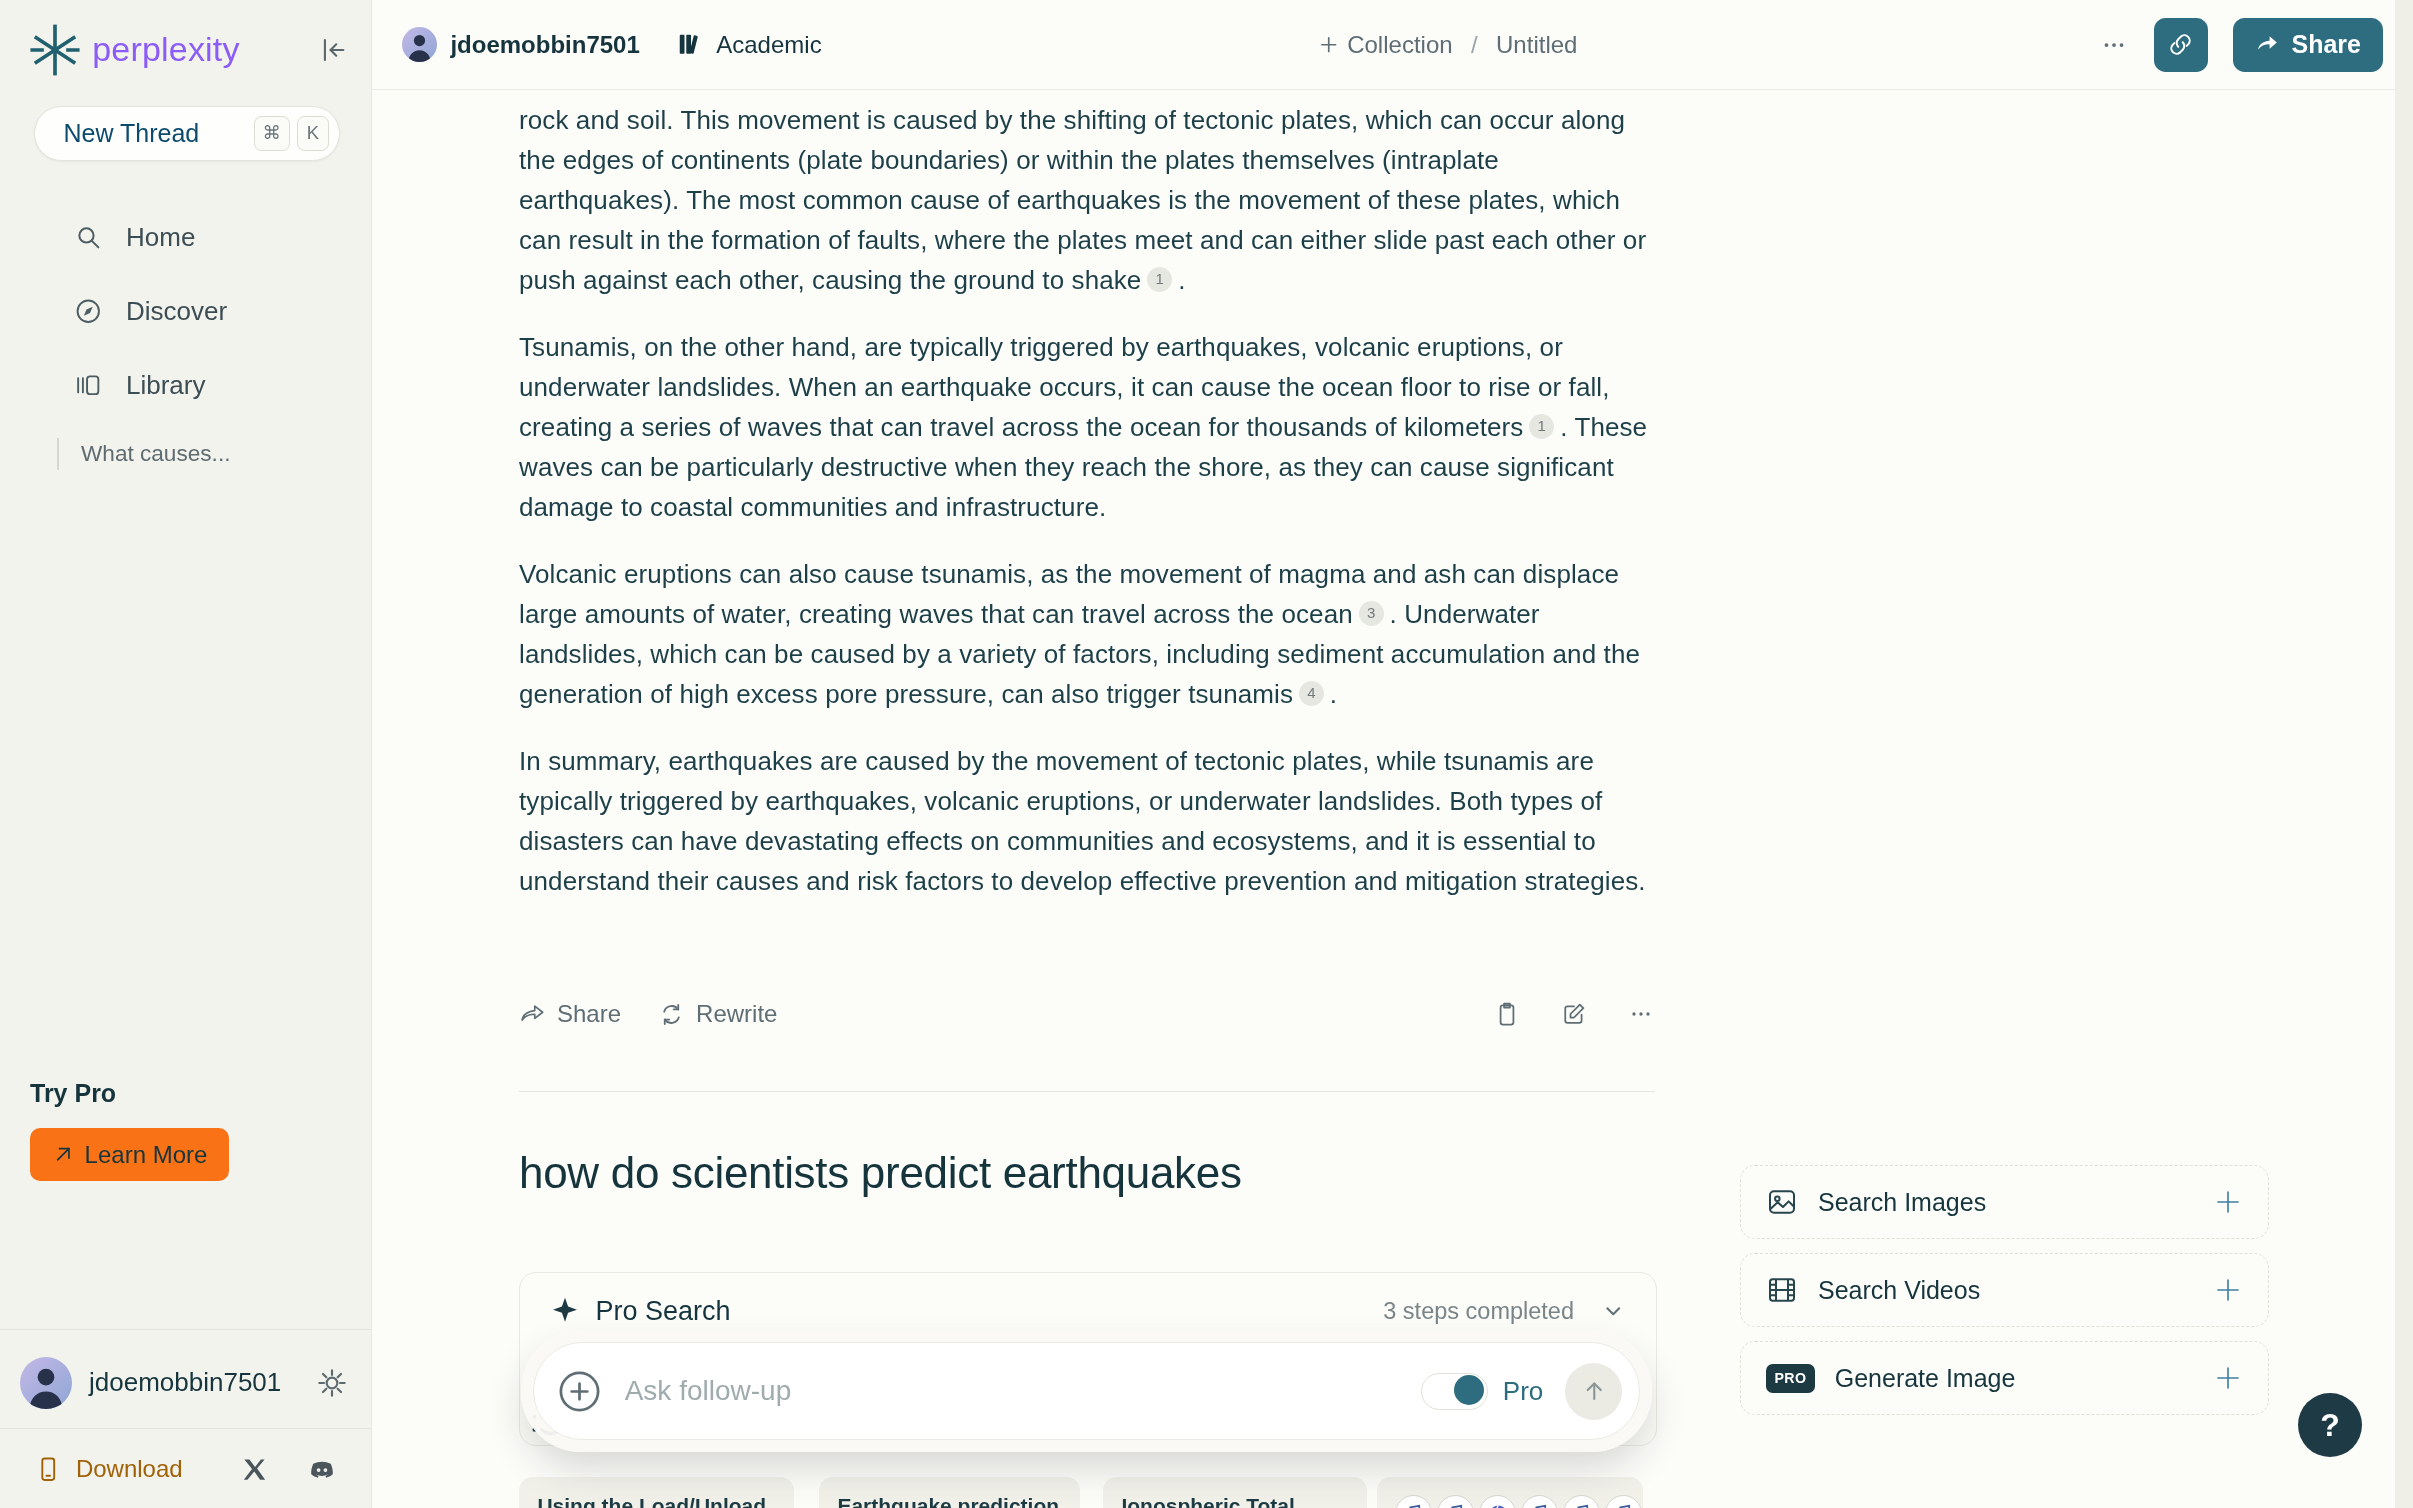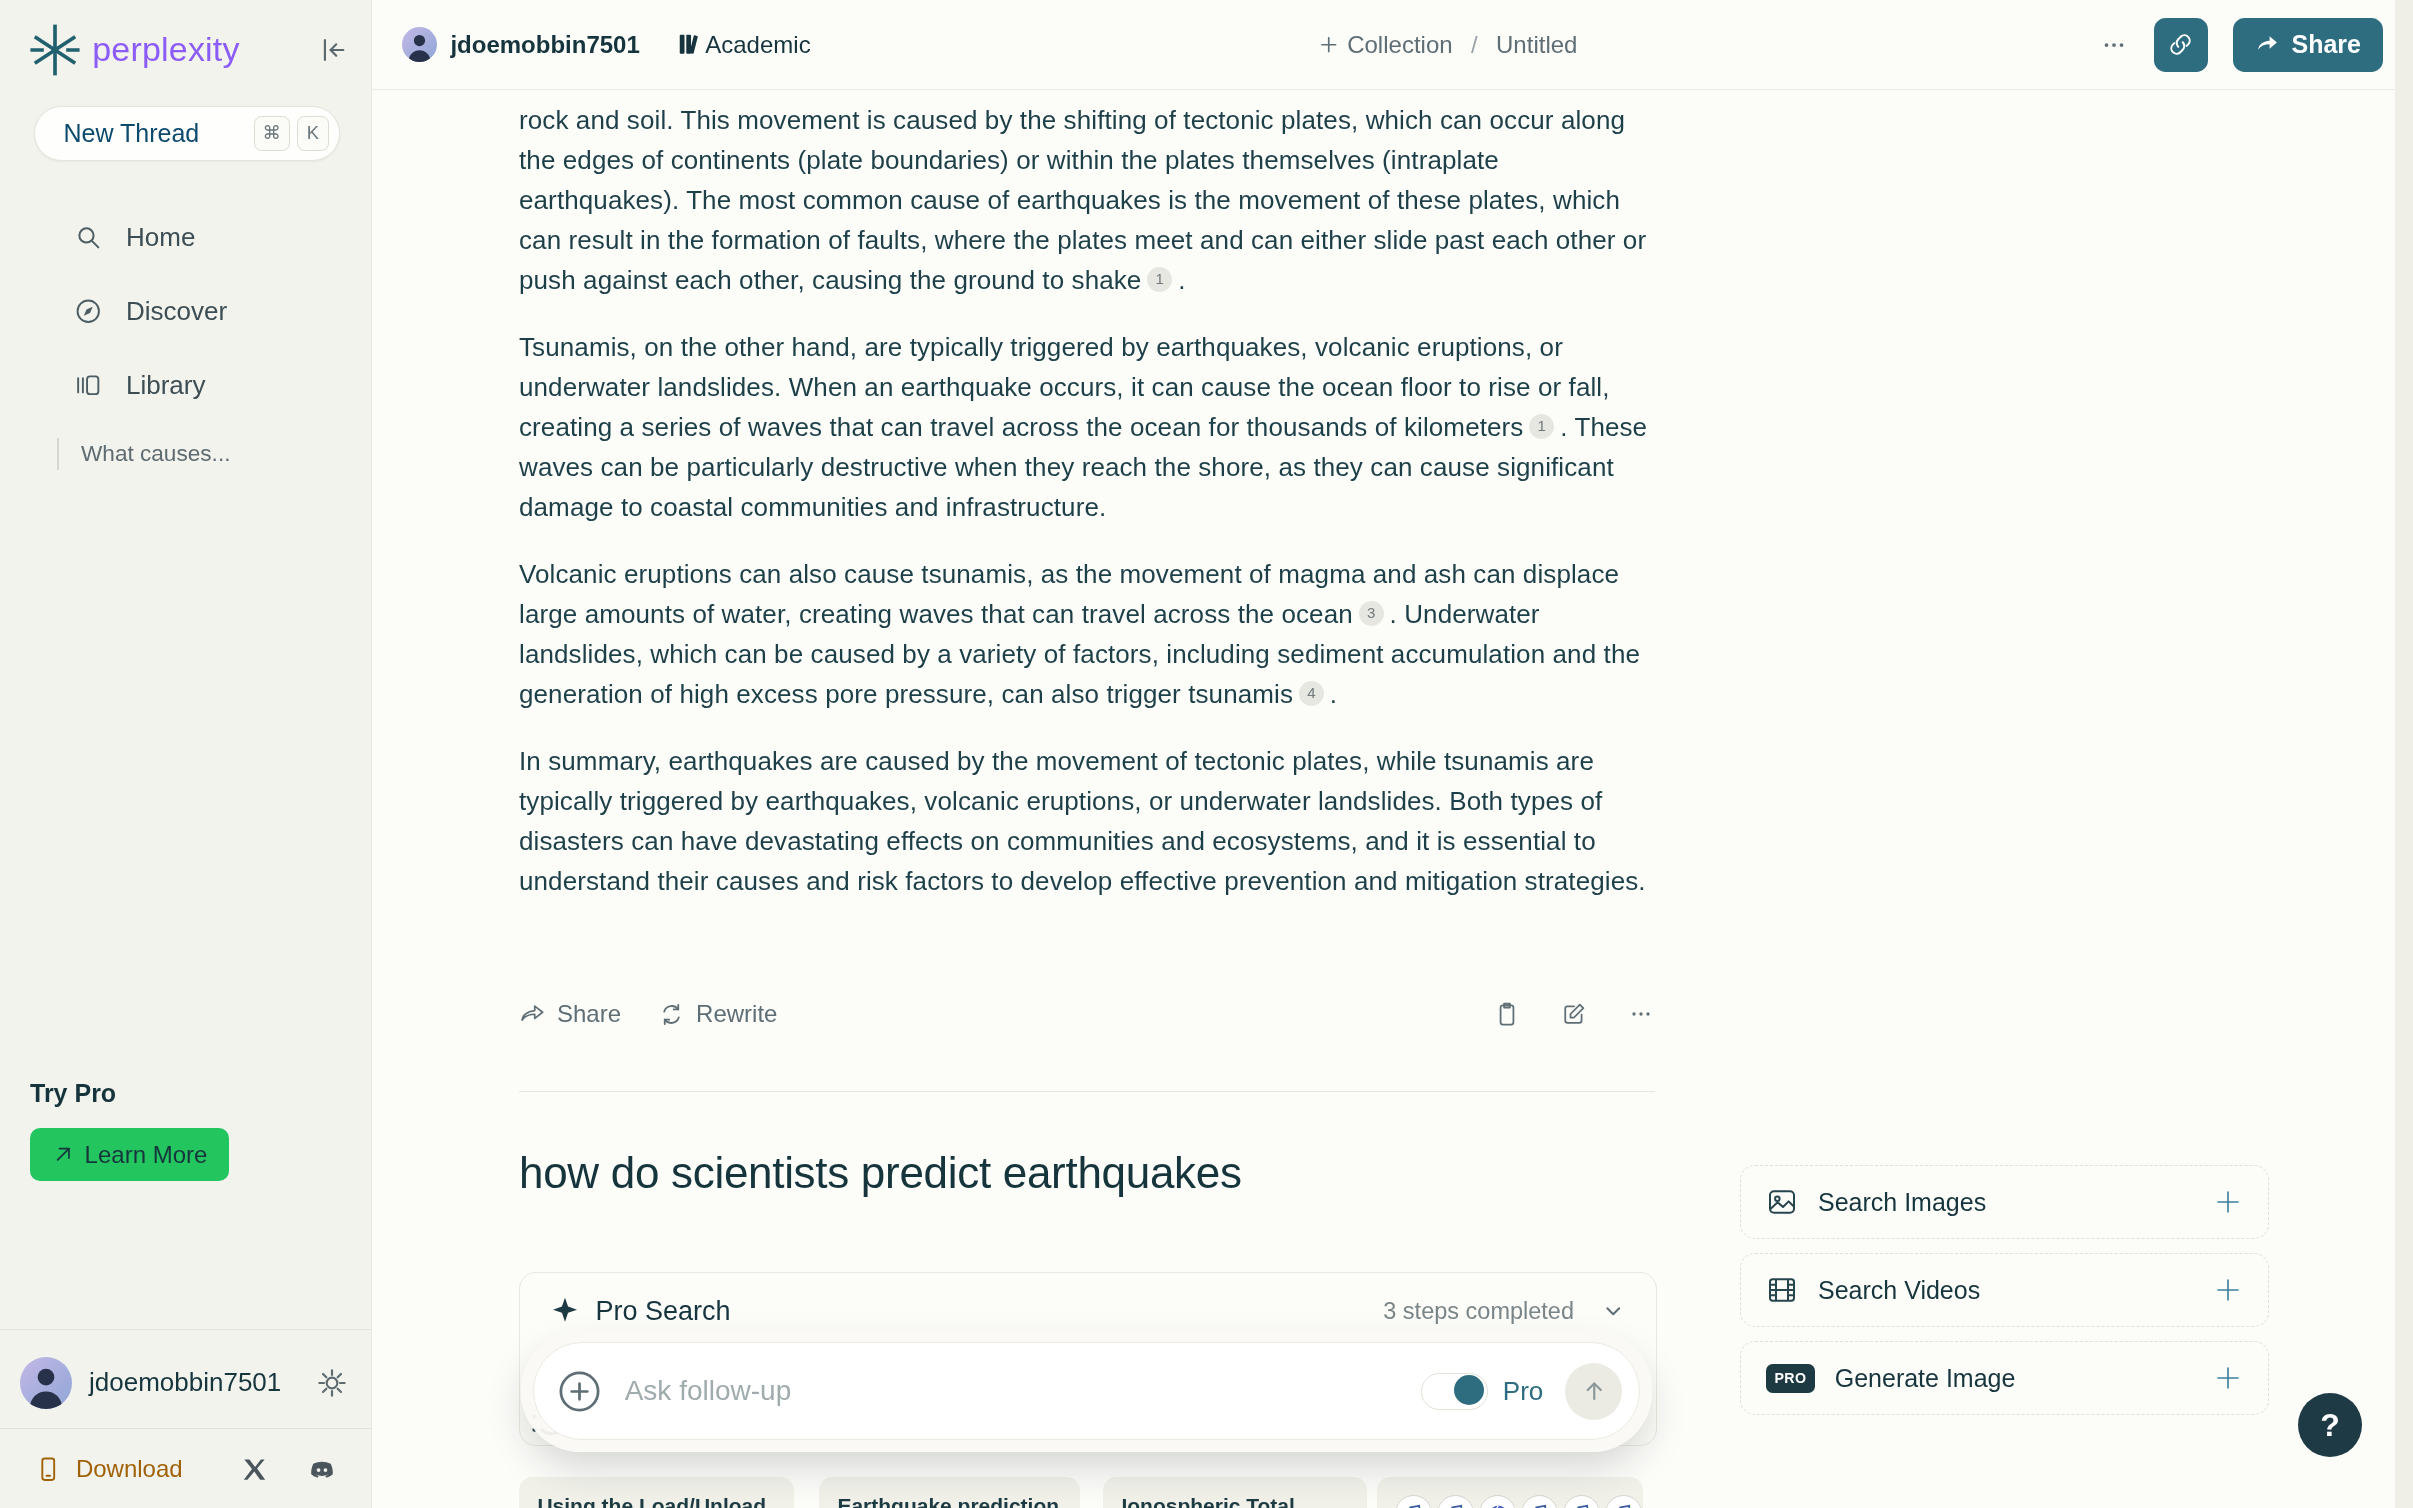--- a/index.html
+++ b/index.html
@@ -22,39 +22,39 @@
   .nav { margin-top:55px;margin-left:32px; }
   .nav-item { display:flex; align-items:center; padding:0 0 0 42px; height:44px; margin-bottom:30px;
     color:#3c4d53; cursor:pointer; }
   .nav-item .nav-icon { color:#4c5d63; display:flex; }
   .nav-label { font-size:26px; font-weight:500; margin-left:23.5px; }
   .thread-item { margin:8.4px 0 0 57px; border-left:2.5px solid #d7d7cf; padding:3.4px 0 3.4px 22px;
     font-size:22.6px; color:#5e6b70; cursor:pointer; }
   .try-pro { position:absolute; left:30px; right:34px; top:1079px; }
   .try-pro-title { font-size:25px; font-weight:700; color:#15343c; }
   .try-pro-desc { margin-top:11.7px; font-size:23.5px; line-height:35px; color:#6f7a7c; }
-  .learn-more { margin-top:20px; display:inline-flex; align-items:center; gap:10px; background:#22c55e;
+  .learn-more { margin-top:20px; display:inline-flex; align-items:center; gap:10px; background:#f97316;
     border:none; border-radius:10px; padding:12.6px 22px; font-size:24px; font-weight:500; color:#17353d;
     font-family:inherit; cursor:pointer; }
   .side-divider { position:absolute; left:0; right:0; height:0.8px; background:#e3e3db; }
   .user-row { position:absolute; left:20px; right:23.5px; top:1344px; height:77px; display:flex; align-items:center; cursor:pointer; }
   .avatar { border-radius:50%; overflow:hidden; flex:none; }
   .user-name { font-size:26px; font-weight:500; color:#16353d; margin-left:17px; }
   .gear-btn { margin-left:auto; background:none; border:none; color:#5c6a70; cursor:pointer; display:flex; }
   .bottom-row { position:absolute; left:34px; right:34px; top:1440px; height:59px; display:flex; align-items:center; }
   .download { display:flex; align-items:flex-start; gap:13.4px; color:#a16207; font-size:24px; font-weight:500; cursor:pointer; }
   .social { margin-left:auto; display:flex; align-items:center; gap:39px; color:#4a565c; }
   .social > * { cursor:pointer; display:flex; }
 
   
   .main { position:absolute; left:372px; top:0; width:2041px; height:1508px; background:#fcfcf9; }
   .header { position:relative; height:90px; display:flex; align-items:center; padding:0 30px;
     border-bottom:0.8px solid #ececе4; border-bottom:0.8px solid #ececе4; border-bottom:0.8px solid #ebebe3; }
   .h-user { font-size:24px; font-weight:700; color:#15343d; margin-left:13.4px; }
-  .h-focus { display:flex; align-items:center; gap:2px; margin-left:35px; color:#15343d; font-size:24px; font-weight:500; cursor:pointer; }
+  .h-focus { display:flex; align-items:center; gap:13px; margin-left:35px; color:#15343d; font-size:24px; font-weight:500; cursor:pointer; }
   .header-center { position:absolute; left:945px; top:0; height:90px; display:flex; align-items:center; gap:18.4px; color:#5f6e74; }
   .h-collection { display:flex; align-items:center; gap:6.7px; font-size:24px; cursor:pointer; color:#5f6e74;
     background:none; border:none; font-family:inherit; }
   .h-sep { font-size:24px; color:#9aa4a8; }
   .h-title { font-size:24px; color:#5f6e74; }
   .header-right { margin-left:auto; display:flex; align-items:center; gap:25px; }
   .more-btn { background:none; border:none; color:#5f6e74; cursor:pointer; display:flex; }
   .icon-btn-teal { width:54px; height:54px; border-radius:11.7px; background:#2e6d80; border:none; color:#fff;
     display:flex; align-items:center; justify-content:center; cursor:pointer; }
   .share-btn { height:54px; border-radius:11.7px; background:#2e6d80; border:none; color:#fff; display:flex;

